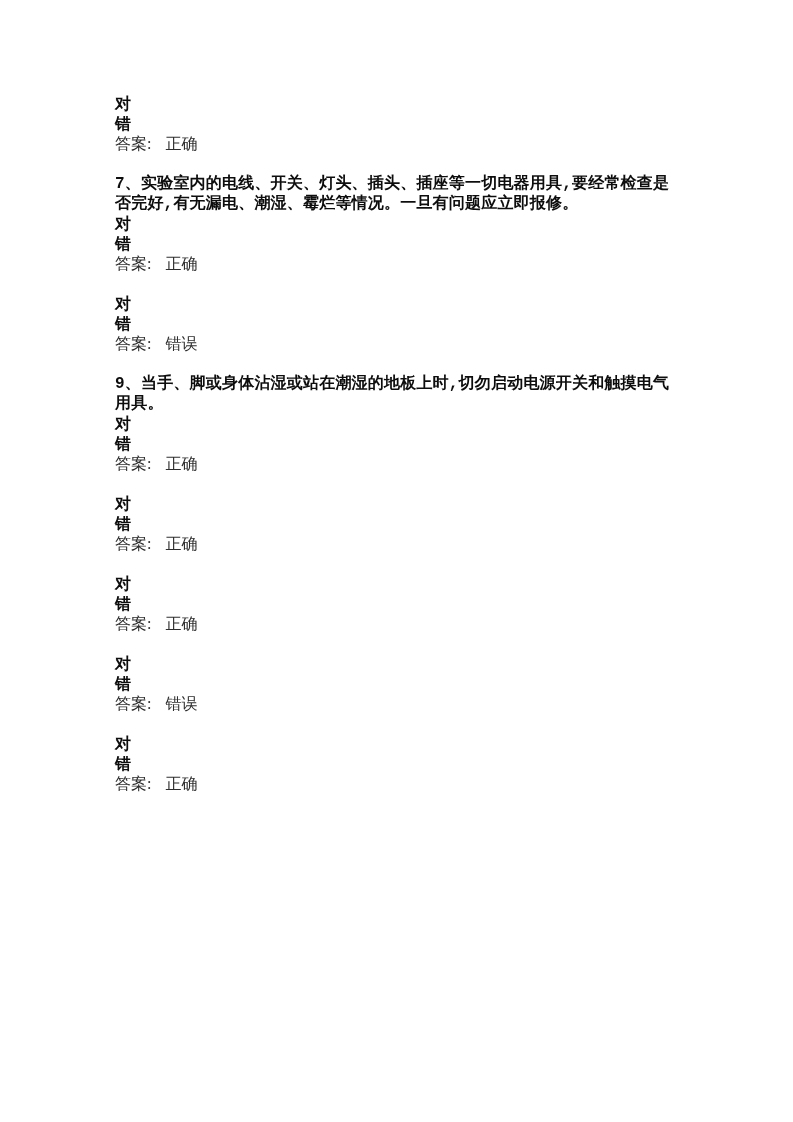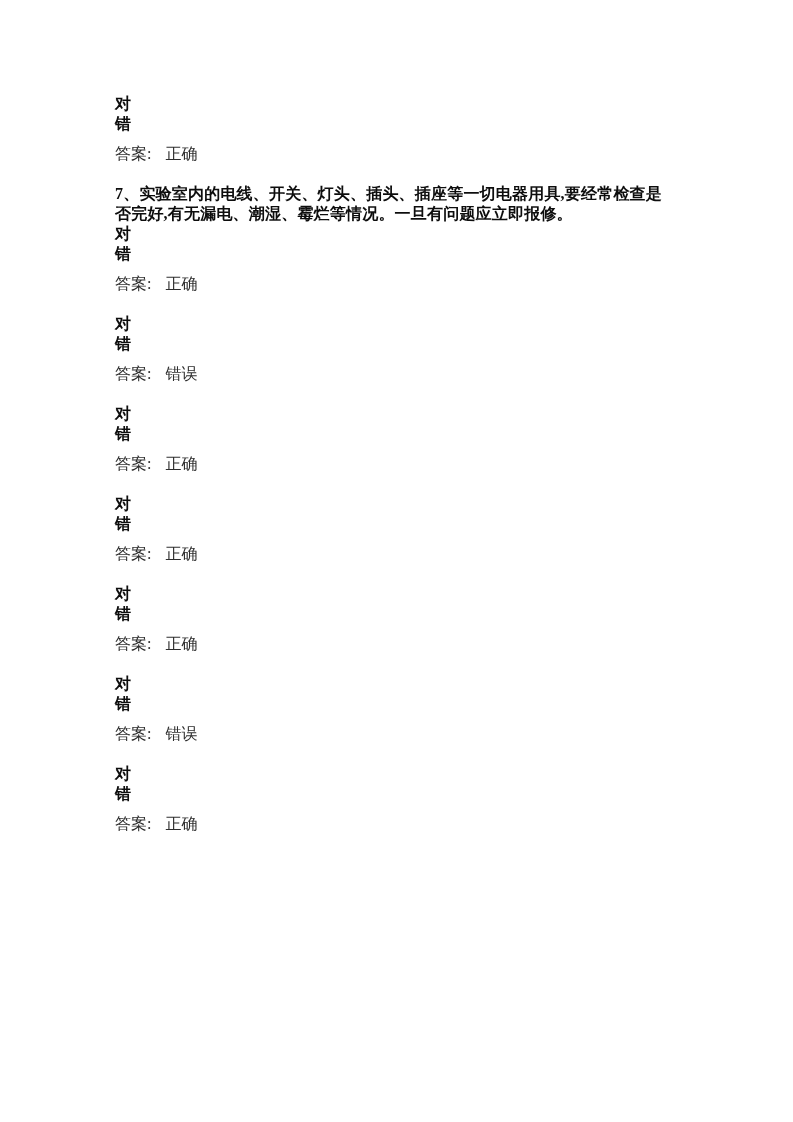--- a/index.html
+++ b/index.html
@@ -15,27 +15,27 @@
     overflow: hidden;
   }
   .page { width: 100%; height: 100%; }
   .question-block { margin-top: 20px; }
   .question-block:first-child { margin-top: 0; }
   .question-text {
     font-weight: 700;
     line-height: 20px;
     word-break: break-all;
     letter-spacing: 0.2px;
+    font-family: Liberation Mono, monospace;
   }
   .option {
     font-weight: 700;
     line-height: 20px;
   }
   .answer-line {
-    margin-top: 10px;
     line-height: 20px;
     color: #2e2e2e;
     font-weight: 400;
   }
   .answer-value { margin-left: 14px; }
 </style>
 </head>
 <body>
 
 <div class="page">
@@ -60,20 +60,21 @@
 
   <section class="question-block">
     <p class="option option-true">对</p>
     <p class="option option-false">错</p>
     <p class="answer-line">
       <span class="answer-label">答案:</span><span class="answer-value">错误</span>
     </p>
   </section>
 
   <section class="question-block">
+    <p class="question-text">9、当手、脚或身体沾湿或站在潮湿的地板上时,切勿启动电源开关和触摸电气用具。</p>
     <p class="option option-true">对</p>
     <p class="option option-false">错</p>
     <p class="answer-line">
       <span class="answer-label">答案:</span><span class="answer-value">正确</span>
     </p>
   </section>
 
   <section class="question-block">
     <p class="option option-true">对</p>
     <p class="option option-false">错</p>

